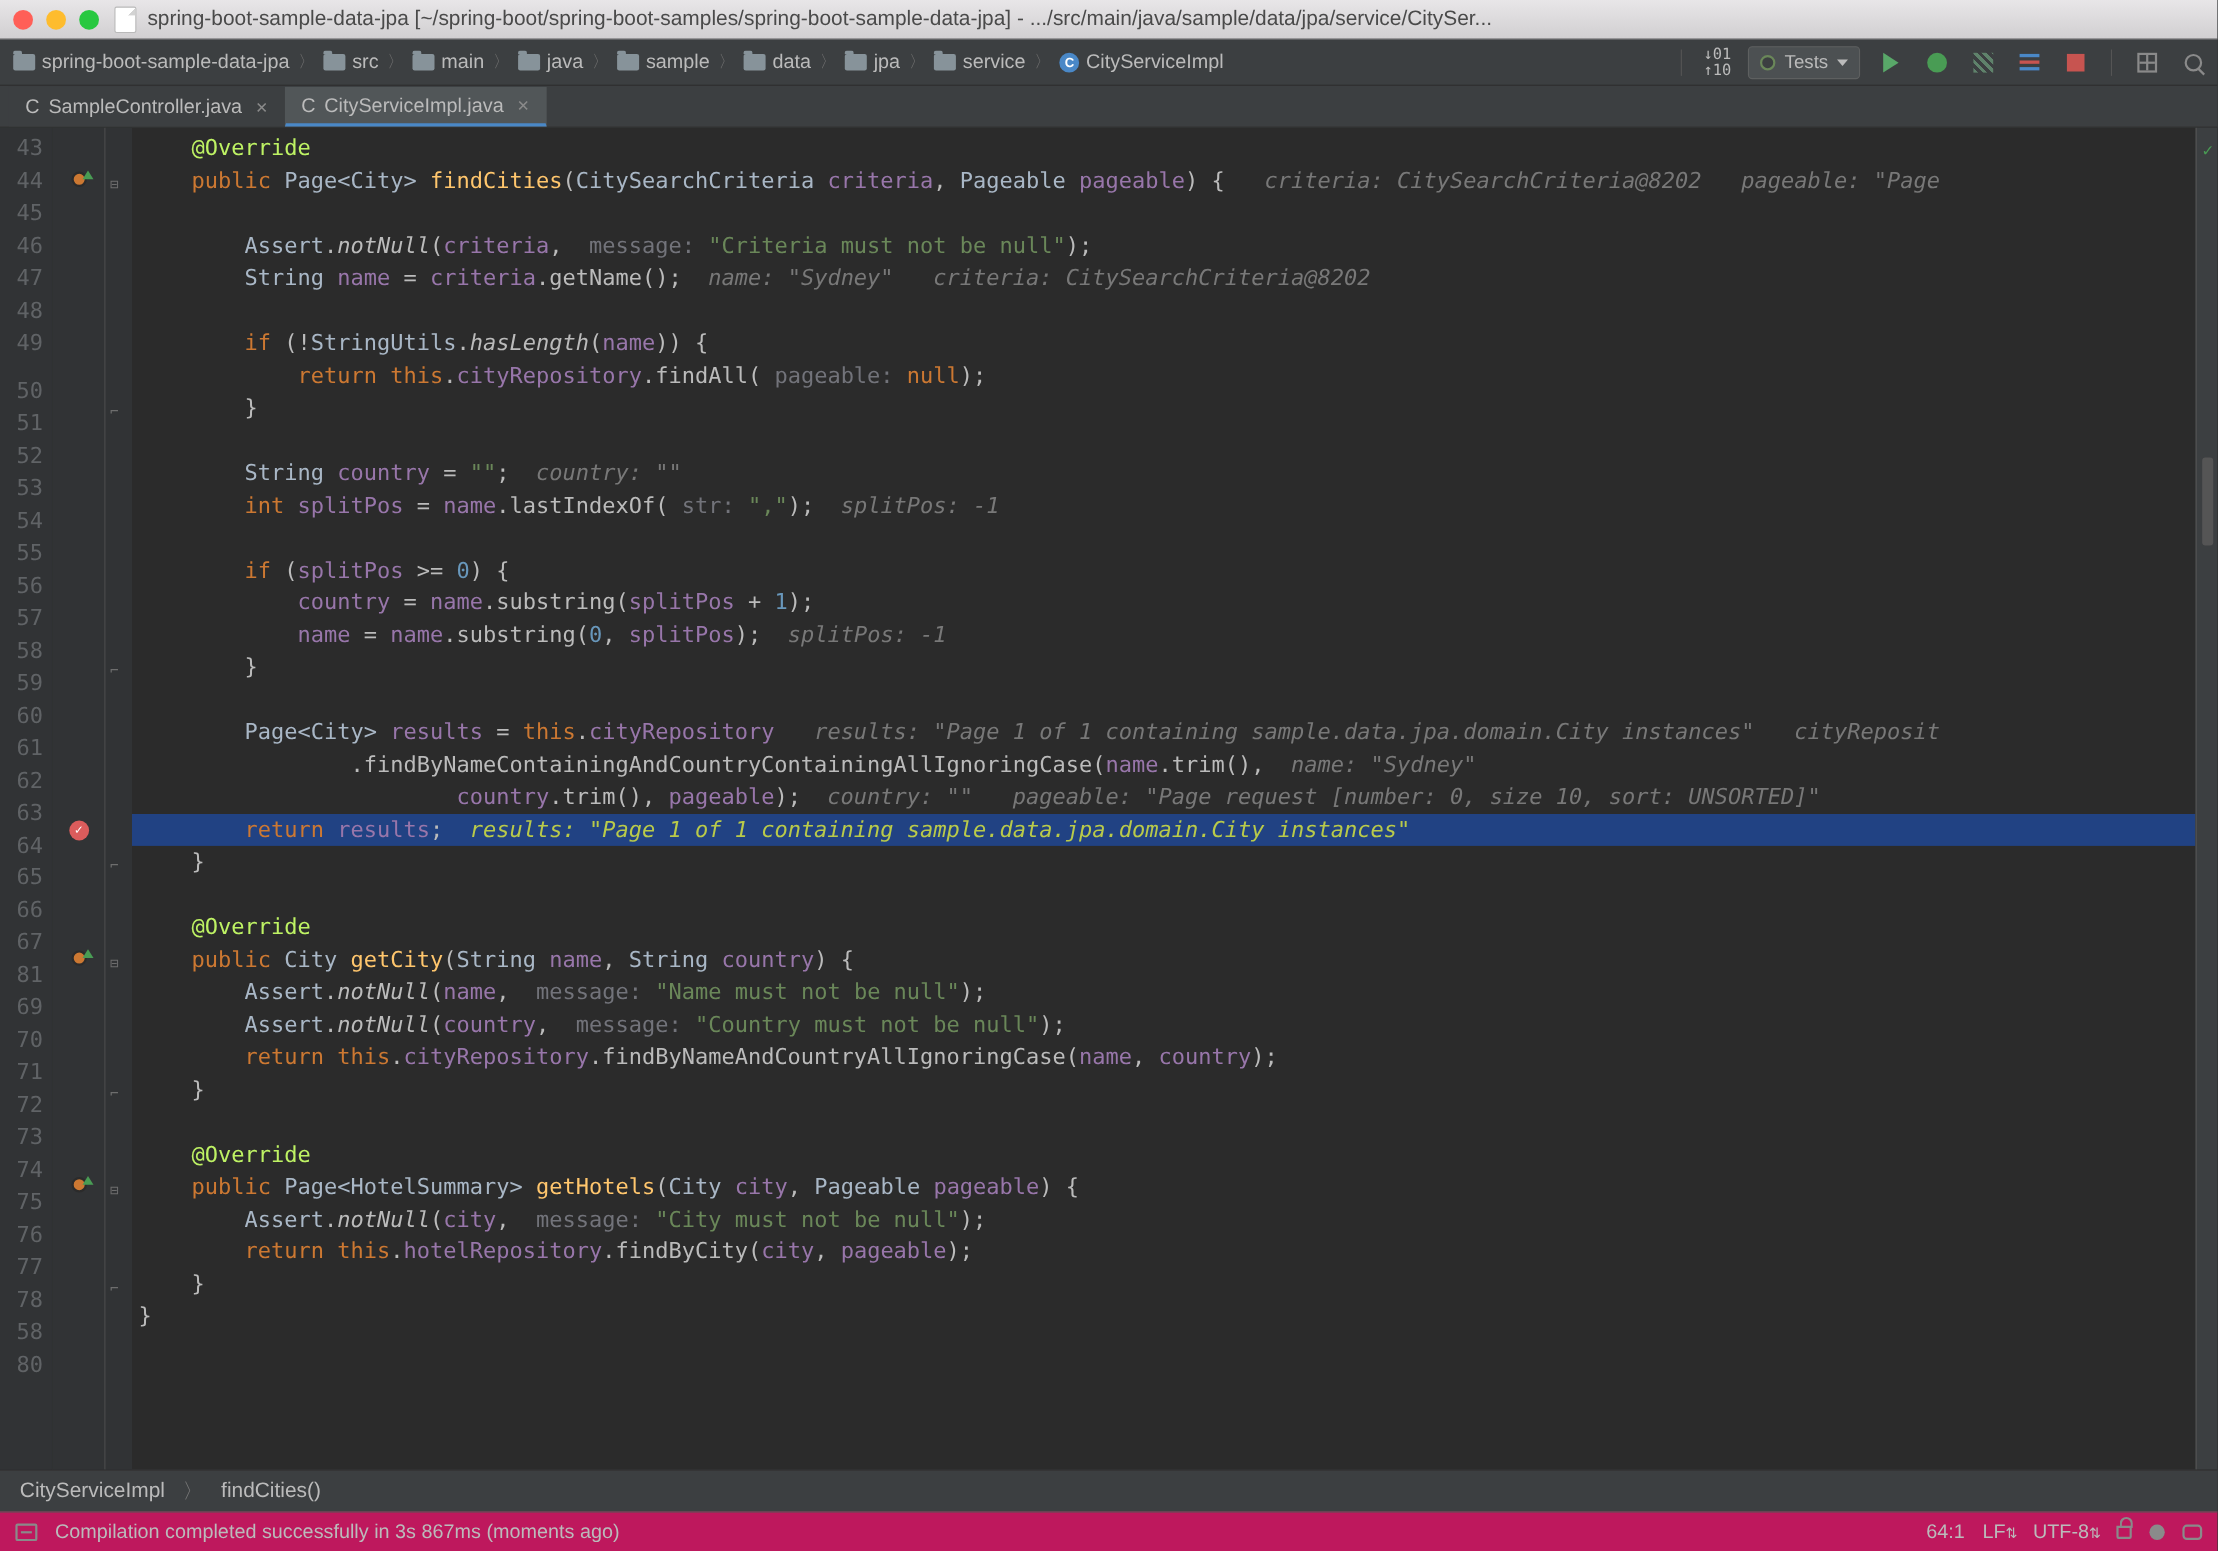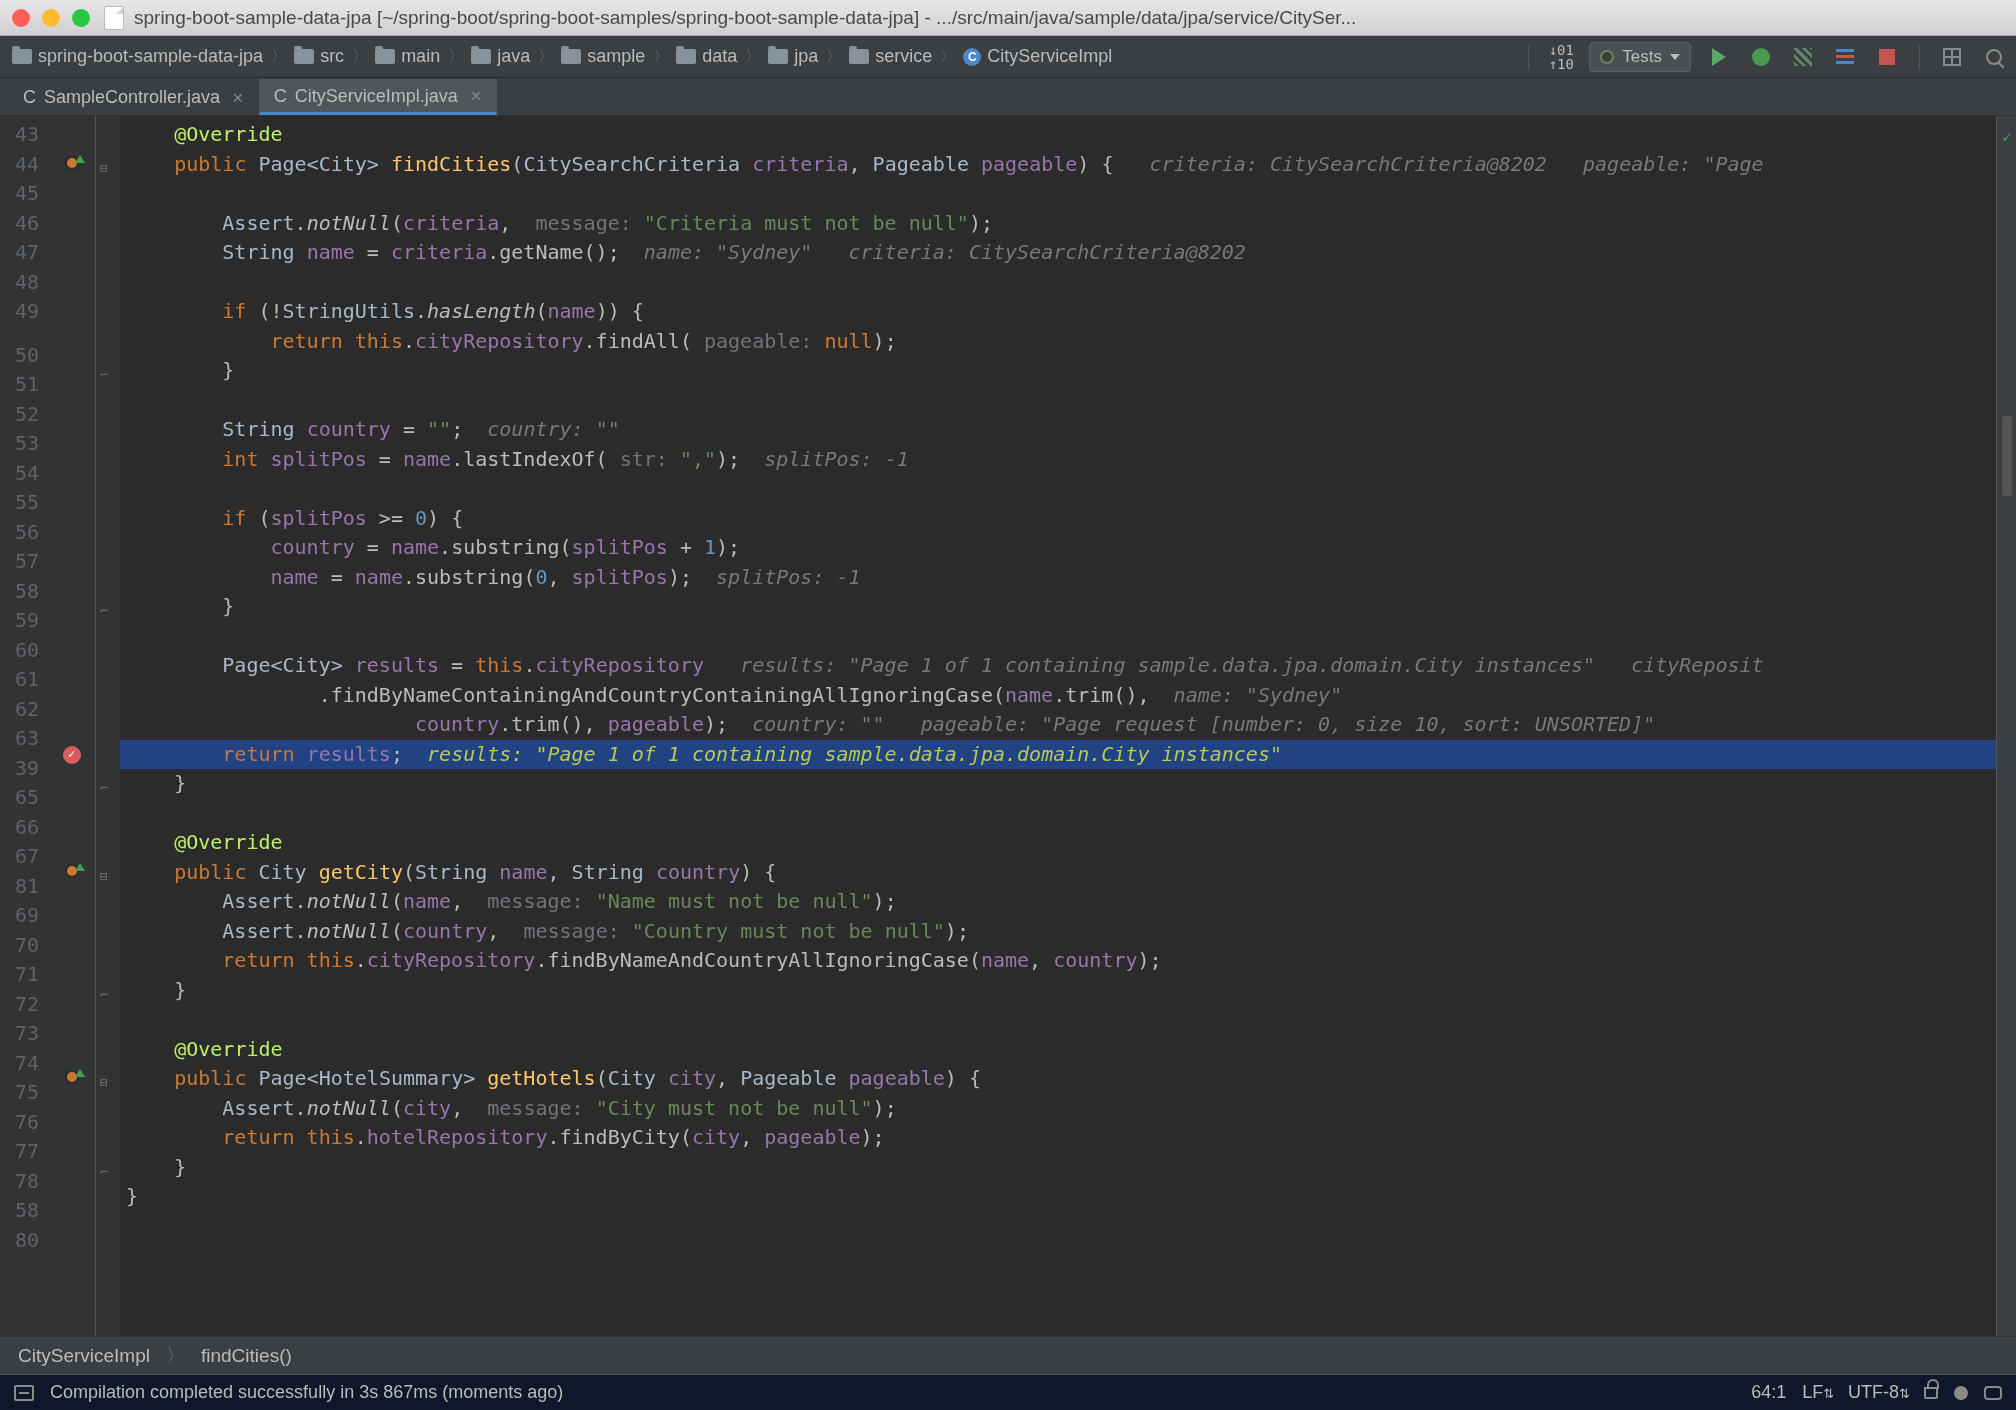--- a/index.html
+++ b/index.html
@@ -67,21 +67,21 @@
 
 .right-gutter{width:20px;background:#3c3f41;border-left:1px solid #555;position:relative;}
 .rg-ok{position:absolute;top:6px;right:4px;color:#499c54;font-size:16px;}
 .rg-bar{position:absolute;right:4px;width:10px;height:80px;top:300px;background:#555;border-radius:3px;}
 
 
 .bc-bar{height:38px;background:#3c3f41;display:flex;align-items:center;padding:0 18px;font-size:19px;color:#bbb;border-top:1px solid #323232;}
 .bc-sep{margin:0 16px;color:#777;}
 
 
-.status{height:36px;background:#0f172a;border-top:1px solid #555;display:flex;align-items:center;padding:0 14px;font-size:18px;color:#bbb;gap:16px;}
+.status{height:36px;background:#be185d;border-top:1px solid #555;display:flex;align-items:center;padding:0 14px;font-size:18px;color:#bbb;gap:16px;}
 .status .msg{flex:1;}
 .status-icon{width:20px;height:16px;border:2px solid #8a8a8a;border-radius:2px;position:relative;}
 .status-icon::before{content:'';position:absolute;left:3px;right:3px;top:50%;height:2px;background:#8a8a8a;transform:translateY(-50%);}
 .lock-icon{width:14px;height:12px;border:2px solid #8a8a8a;border-radius:0 0 2px 2px;position:relative;}
 .lock-icon::before{content:'';position:absolute;top:-10px;left:1px;width:8px;height:8px;border:2px solid #8a8a8a;border-bottom:none;border-radius:6px 6px 0 0;}
 .person-icon{width:14px;height:14px;border-radius:50%;background:#8a8a8a;position:relative;}
 .speech-icon{width:18px;height:14px;border:2px solid #8a8a8a;border-radius:4px;position:relative;}
 .updn{font-size:13px;letter-spacing:-2px;}
 </style>
 </head>
@@ -212,21 +212,21 @@
       <div style="height: 29.5px;">54</div>
       <div style="height: 29.5px;">55</div>
       <div style="height: 29.5px;">56</div>
       <div style="height: 29.5px;">57</div>
       <div style="height: 29.5px;">58</div>
       <div style="height: 29.5px;">59</div>
       <div style="height: 29.5px;">60</div>
       <div style="height: 29.5px;">61</div>
       <div style="height: 29.5px;">62</div>
       <div style="height: 29.5px;">63</div>
-      <div style="height: 29.5px;">39</div>
+      <div style="height: 29.5px;">64</div>
       <div style="height: 29.5px;">65</div>
       <div style="height: 29.5px;">66</div>
       <div style="height: 29.5px;">67</div>
       <div style="height: 29.5px;">81</div>
       <div style="height: 29.5px;">69</div>
       <div style="height: 29.5px;">70</div>
       <div style="height: 29.5px;">71</div>
       <div style="height: 29.5px;">72</div>
       <div style="height: 29.5px;">73</div>
       <div style="height: 29.5px;">74</div>

